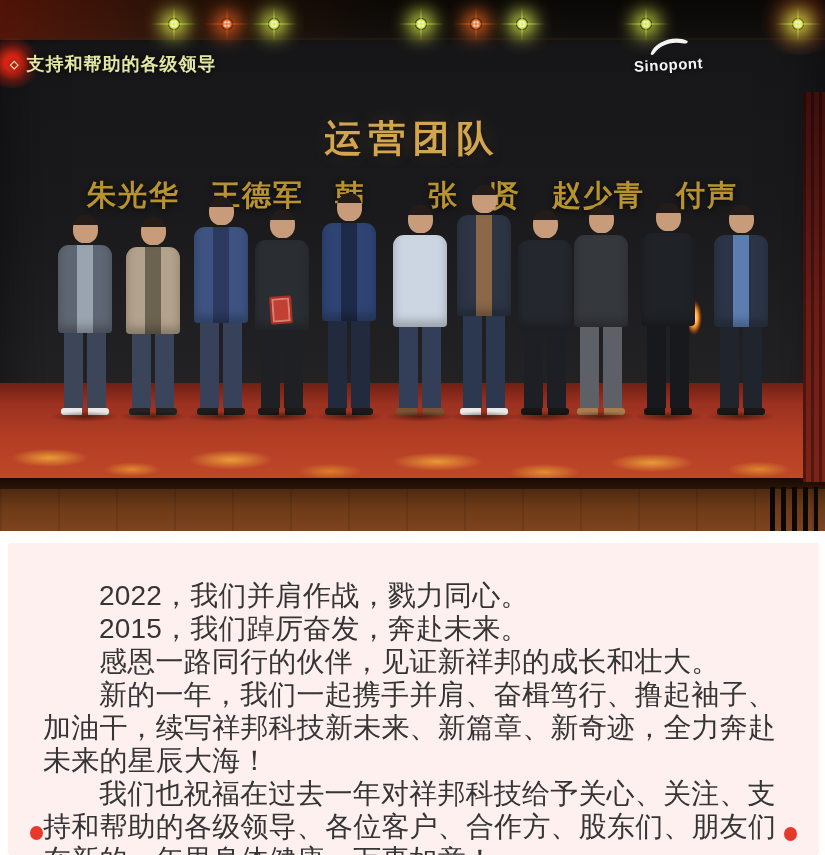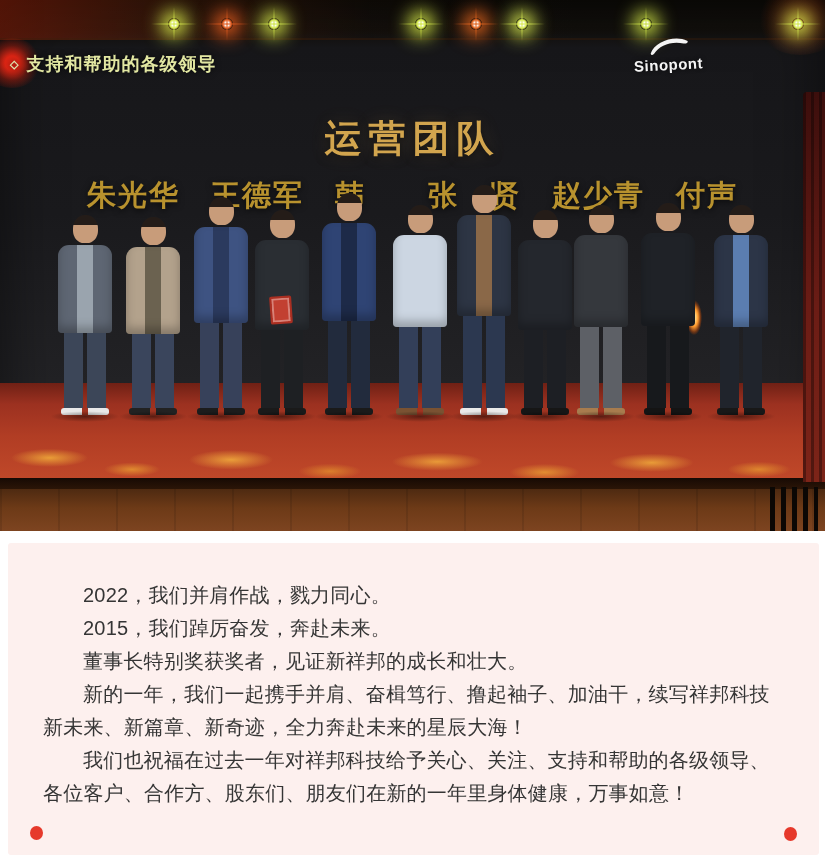--- a/index.html
+++ b/index.html
@@ -93,21 +93,21 @@
   .person .legs { width:42px; margin:0 auto;
     background:linear-gradient(90deg, var(--pants) 0 45%, transparent 45% 55%, var(--pants) 55%);
     height:var(--legs-h); }
   .person .shoes { width:48px; height:7px; margin:0 auto; border-radius:3px;
     background:linear-gradient(90deg, var(--shoes) 0 44%, transparent 44% 56%, var(--shoes) 56%); }
 
   
   .article-panel { position:relative; margin:12px 6px 0 8px; width:811px; height:312px;
     background:#fdf0ee; border-radius:3px; }
   .paragraphs { padding:36px 30px 0 35px; }
-  .paragraphs p { font-size:20px; line-height:33px; color:#353535; text-indent:2em;
+  .paragraphs p { font-size:28px; line-height:33px; color:#353535; text-indent:2em;
     letter-spacing:.2px; }
   .dot { position:absolute; width:13px; height:14px; border-radius:50%; background:#e6392b; }
   .dot.left  { left:22px;  top:283px; }
   .dot.right { right:22px; top:284px; }
 </style>
 </head>
 <body>
 
 <div class="photo">
   <div class="ceiling"></div>
@@ -215,19 +215,19 @@
         <div class="legs"></div>
         <div class="shoes"></div>
       </div>
     </div>
 </div>
 
 <div class="article-panel">
   <div class="paragraphs">
       <p>2022，我们并肩作战，戮力同心。</p>
       <p>2015，我们踔厉奋发，奔赴未来。</p>
-      <p>董事长特别奖获奖者，见证新祥邦的成长和壮大。</p>
+      <p>感恩一路同行的伙伴，见证新祥邦的成长和壮大。</p>
       <p>新的一年，我们一起携手并肩、奋楫笃行、撸起袖子、加油干，续写祥邦科技新未来、新篇章、新奇迹，全力奔赴未来的星辰大海！</p>
       <p>我们也祝福在过去一年对祥邦科技给予关心、关注、支持和帮助的各级领导、各位客户、合作方、股东们、朋友们在新的一年里身体健康，万事如意！</p>
     </div>
   <div class="dot left"></div>
   <div class="dot right"></div>
 </div>
 
 </body></html>

